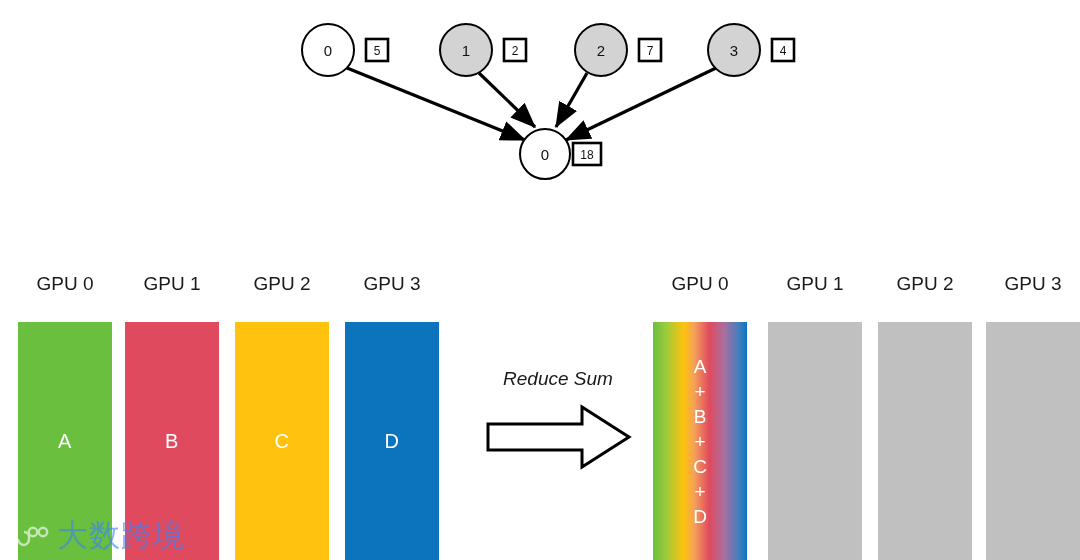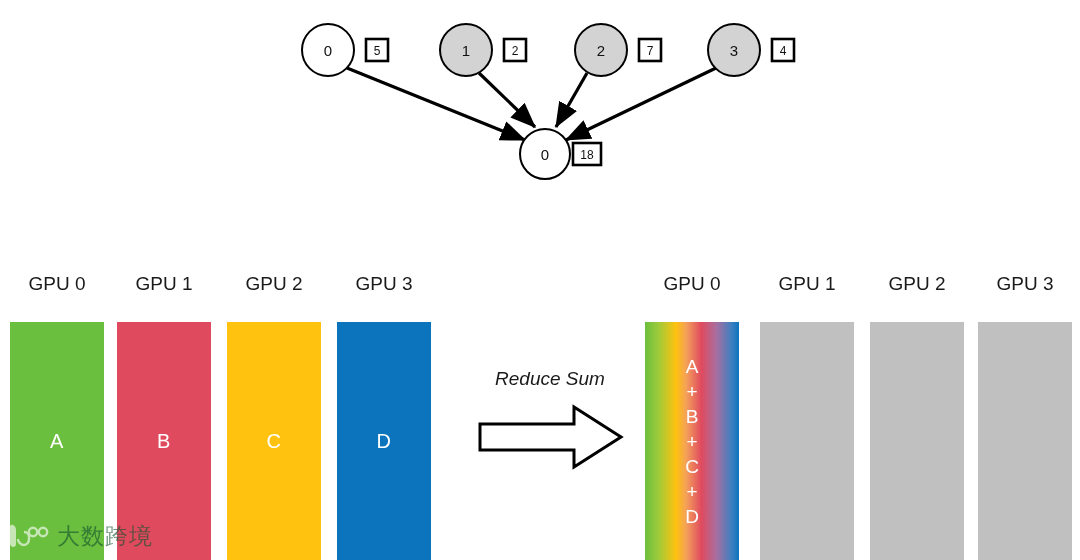--- a/index.html
+++ b/index.html
@@ -31,21 +31,21 @@
   }
   .node-box-text {
     font-family: "Liberation Sans", sans-serif;
     font-size: 12px;
     fill: #111111;
   }
 
   
   #gpu-area {
     position: absolute;
-    left: 0; top: 250px;
+    left: 8px; top: 250px;
     width: 881px; height: 310px;
   }
 
   .gpu-label {
     position: absolute;
     top: 22px;
     width: 94px;
     text-align: center;
     font-size: 19px;
     line-height: 24px;
@@ -119,22 +119,22 @@
     left: 6px;
     bottom: 4px;
     height: 40px;
     display: flex;
     align-items: center;
     gap: 7px;
     opacity: 0.62;
     pointer-events: none;
   }
   #watermark-text {
-    font-size: 23px;
-    color: #14532d;
+    font-size: 31px;
+    color: #3b82f6;
     letter-spacing: 1px;
     font-family: Liberation Mono, monospace;
   }
 </style>
 </head>
 <body>
 
 <div id="graph-area">
   <svg id="graph-svg" width="1080" height="250" viewBox="0 0 1080 250">
     <defs>

